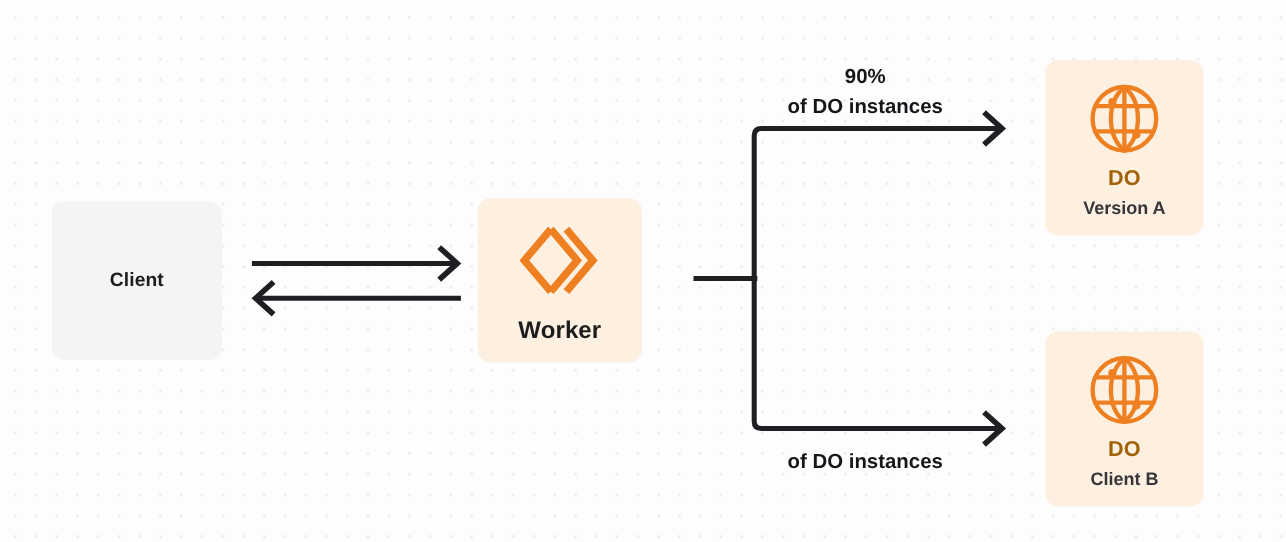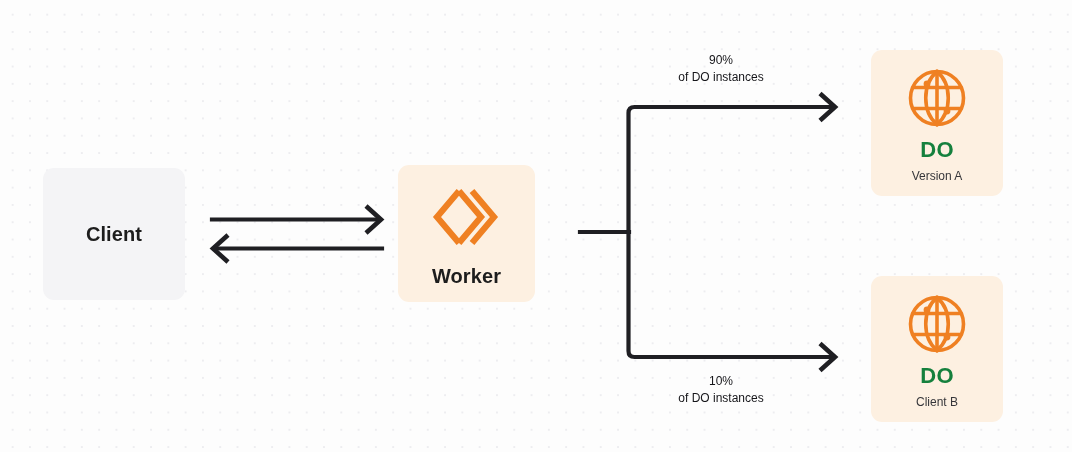--- a/index.html
+++ b/index.html
@@ -33,21 +33,21 @@
 
   
   #client-node {
     left: 43px;
     top: 168px;
     width: 142px;
     height: 132px;
     background: #f4f4f6;
   }
   #client-node .node-title {
-    font-size: 20px;
+    font-size: 16px;
     font-weight: bold;
     color: #1d1d1d;
     letter-spacing: 0.1px;
   }
 
   
   #worker-node {
     left: 398px;
     top: 165px;
     width: 137px;
@@ -68,39 +68,39 @@
   .do-node {
     width: 132px;
     height: 146px;
     background: #fdf0e1;
     padding-top: 4px;
   }
   #do-node-a { left: 871px; top: 50px; }
   #do-node-b { left: 871px; top: 276px; }
   .globe-icon { width: 62px; height: 62px; display: block; }
   .do-node .node-title {
-    font-size: 22px;
-    font-weight: bold;
-    color: #15803d;
+    font-size: 18px;
+    font-weight: bold;
+    color: #a16207;
     margin-top: 8px;
     letter-spacing: 0.2px;
   }
   .do-node .node-subtitle {
-    font-size: 12px;
-    font-weight: normal;
+    font-size: 15px;
+    font-weight: bold;
     color: #36363a;
     margin-top: 6px;
   }
 
   
   .edge-label {
     position: absolute;
     text-align: center;
-    font-size: 12px;
-    font-weight: normal;
+    font-size: 17px;
+    font-weight: bold;
     color: #16161a;
     line-height: 1.45;
     white-space: nowrap;
   }
   #label-top    { left: 598px; top: 52px;  width: 246px; }
   #label-bottom { left: 598px; top: 373px; width: 246px; }
 
   
   #connectors {
     position: absolute;
@@ -216,17 +216,16 @@
     <span class="node-title">DO</span>
     <span class="node-subtitle">Client B</span>
   </div>
 
   <div class="edge-label" id="label-top">
     <div>90%</div>
     <div>of DO instances</div>
   </div>
 
   <div class="edge-label" id="label-bottom">
-    <div>10%</div>
     <div>of DO instances</div>
   </div>
 
 </div>
 
 </body></html>

